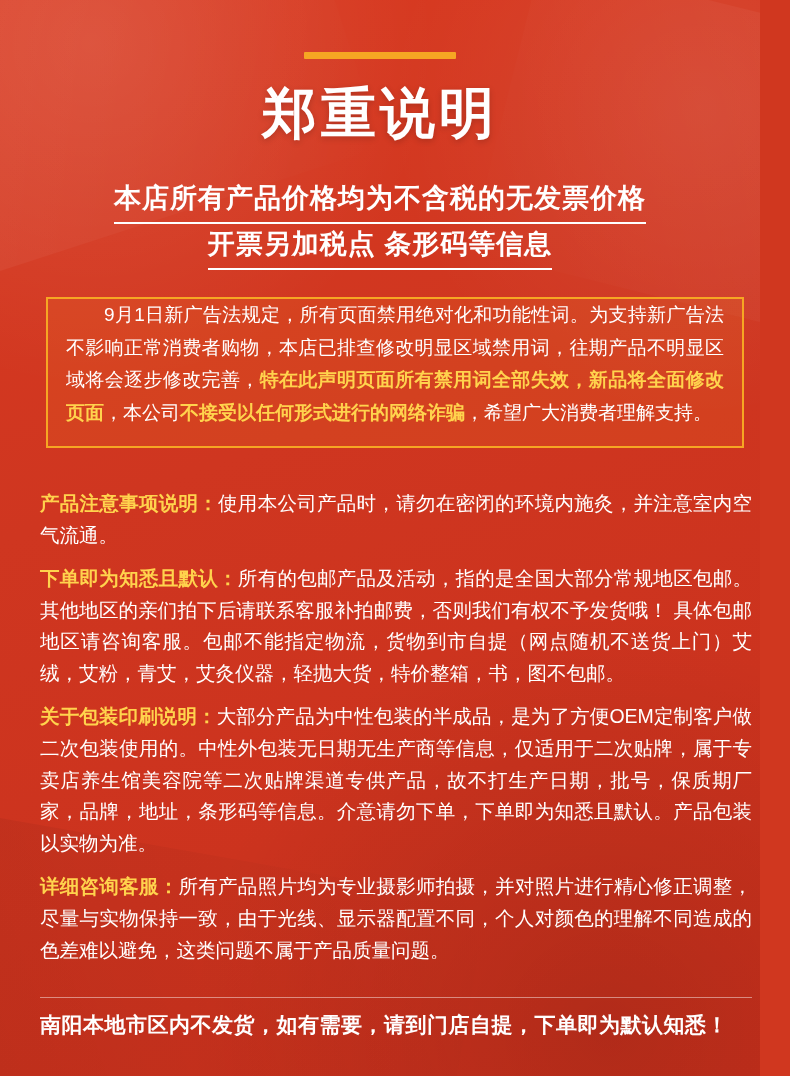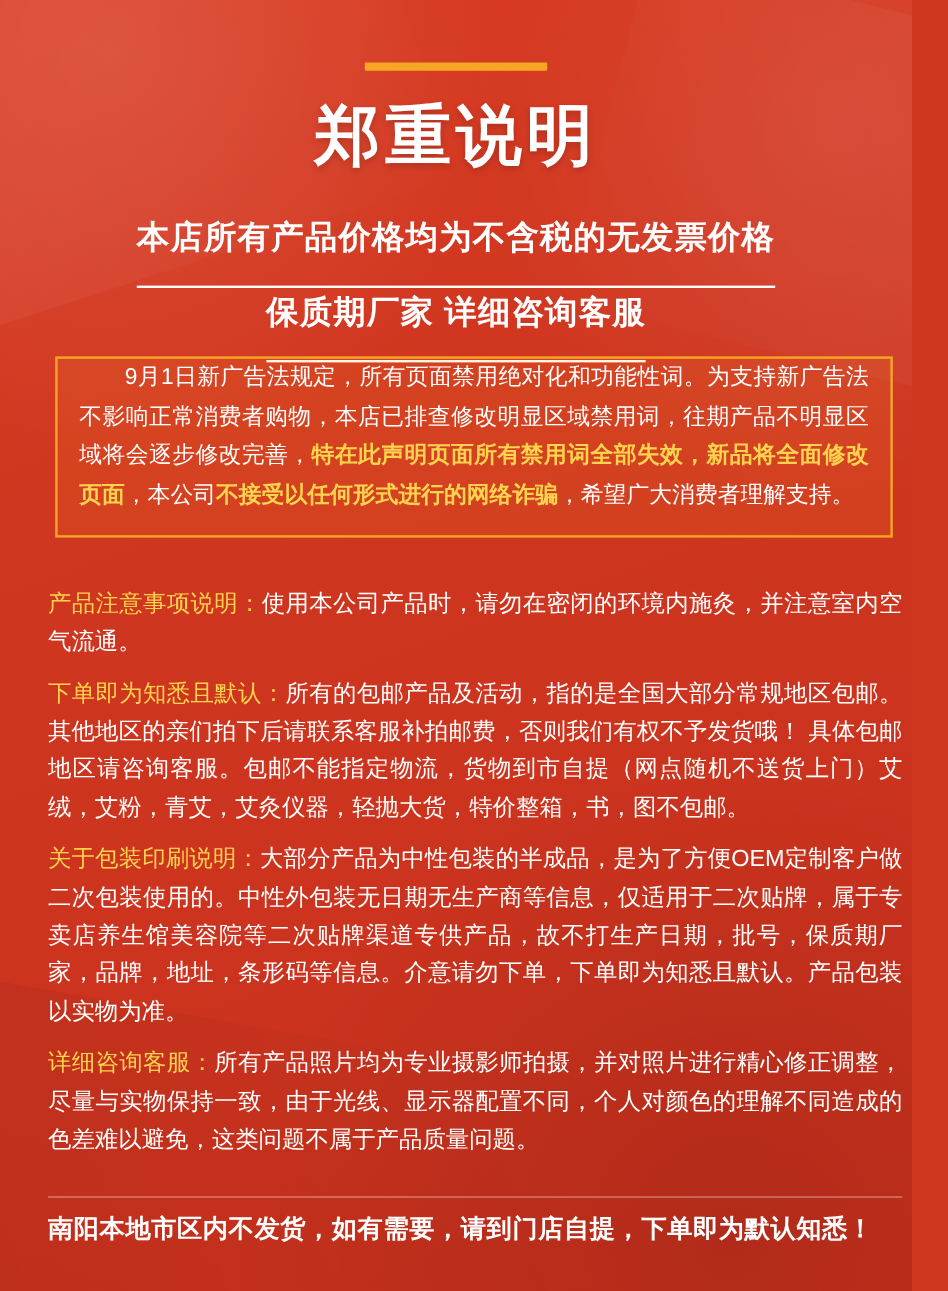--- a/index.html
+++ b/index.html
@@ -73,21 +73,21 @@
     font-weight: bold;
     line-height: 1.55;
     letter-spacing: 1px;
   }
   .subtitle .line {
     display: block;
   }
   .subtitle .u {
     display: inline-block;
     border-bottom: 2px solid #ffffff;
-    padding-bottom: 18px;
+    padding-bottom: 2px;
   }
 
   .notice-box {
     position: absolute;
     top: 297px;
     left: 46px;
     width: 698px;
     box-sizing: border-box;
     border: 2px solid #f6a623;
     background: rgba(255, 166, 35, 0.10);
@@ -118,21 +118,21 @@
   }
   .section p {
     margin: 0;
     color: #ffffff;
     font-size: 19.5px;
     line-height: 1.62;
     text-align: justify;
   }
   .lbl {
     color: #ffd34d;
-    font-weight: normal;
+    font-weight: bold;
   }
 
   .divider {
     position: absolute;
     left: 40px;
     width: 712px;
     height: 1px;
     background: rgba(255,255,255,0.45);
     bottom: 78px;
   }
@@ -157,21 +157,21 @@
   <div class="sheen a"></div>
   <div class="sheen b"></div>
   <div class="sheen c"></div>
 
   <div class="accent-bar"></div>
 
   <div class="title">郑重说明</div>
 
   <div class="subtitle">
     <span class="line"><span class="u">本店所有产品价格均为不含税的无发票价格</span></span>
-    <span class="line"><span class="u">保质期厂家  详细咨询客服</span></span>
+    <span class="line"><span class="u">开票另加税点  条形码等信息</span></span>
   </div>
 
   <div class="notice-box">
     <p>
       <span class="indent">9月1日新广告法规定，所有页面禁用绝对化和功能性词。为支持新广告法不影响正常消费者购物，本店已排查修改明显区域禁用词，往期产品不明显区域将会逐步修改完善，</span><span class="hl">特在此声明页面所有禁用词全部失效，新品将全面修改页面</span><span>，本公司</span><span class="hl">不接受以任何形式进行的网络诈骗</span><span>，希望广大消费者理解支持。</span>
     </p>
   </div>
 
   <div class="sections">
 

